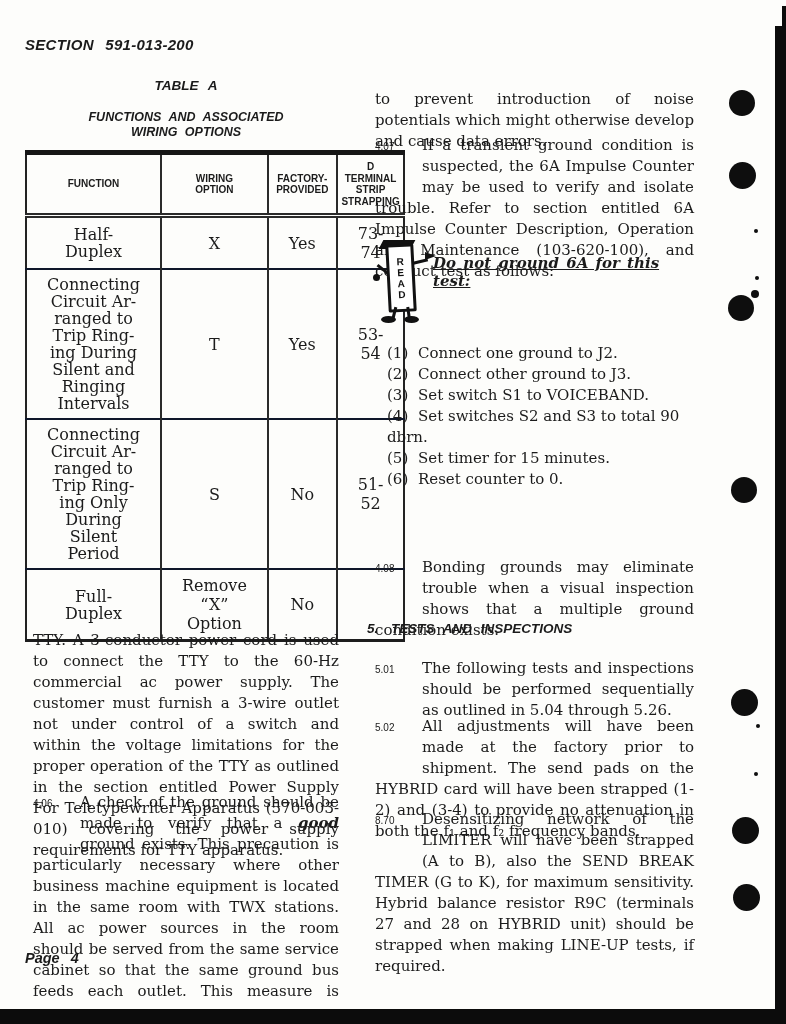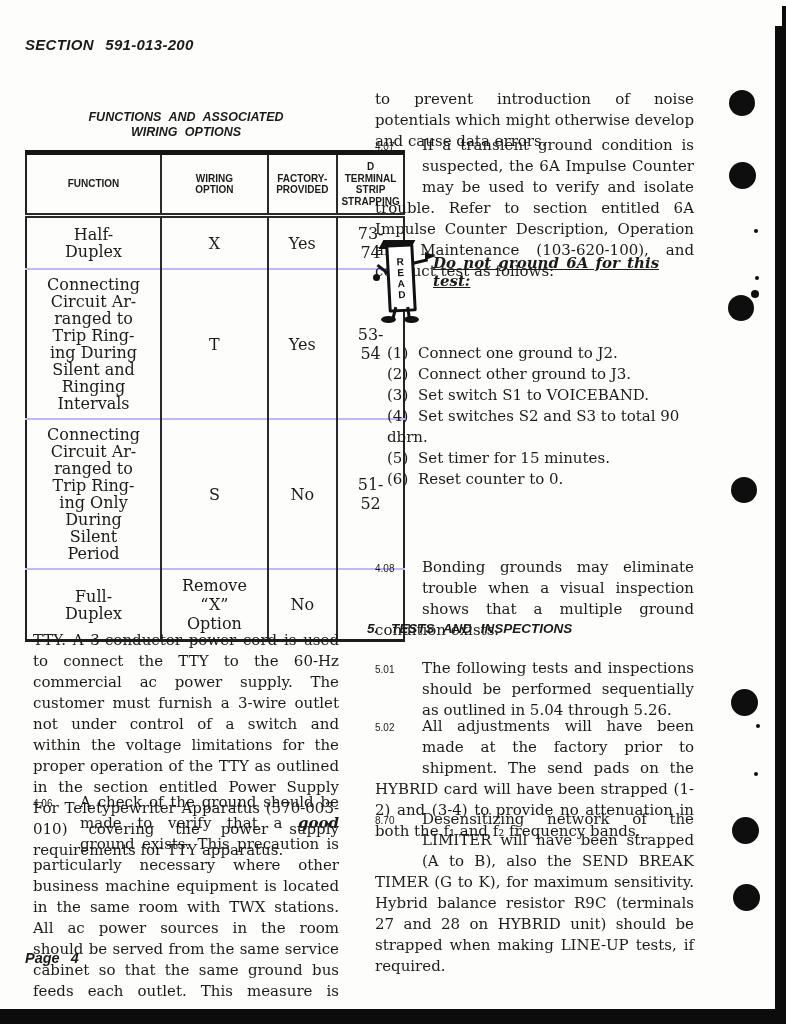--- a/index.html
+++ b/index.html
@@ -38,21 +38,21 @@
   .section-header{position:absolute;left:25px;top:36px;font-size:15px;word-spacing:7px;letter-spacing:.3px;}
   .tbl-title{position:absolute;left:25px;top:78px;width:322px;text-align:center;font-size:13.5px;word-spacing:6px;}
   .tbl-subtitle{position:absolute;left:25px;top:110px;width:322px;text-align:center;font-size:12.5px;
                 line-height:15px;white-space:pre-line;word-spacing:4px;}
   table.wiring{position:absolute;left:25px;top:150px;width:322px;border-collapse:collapse;
                border:2px solid #222;border-top:5px solid #161616;border-bottom:3px solid #1d1d1d;}
   table.wiring th{font-family:"Liberation Sans","DejaVu Sans",sans-serif;font-weight:700;
                font-size:10px;line-height:11.5px;padding:6px 2px;text-align:center;vertical-align:middle;
                white-space:pre-line;border-left:2px solid #2a2a2a;border-bottom:5px double #2a2a2a;}
   table.wiring td{font-size:16px;padding:6px 20px;text-align:center;vertical-align:middle;
-               white-space:pre-line;border-left:2px solid #2a2a2a;border-top:2px solid #c4b5fd;}
+               white-space:pre-line;border-left:2px solid #2a2a2a;border-top:2px solid #0f172a;}
   table.wiring th:first-child,table.wiring td:first-child{border-left:none;}
   td.fn{font-size:15.5px;line-height:17px;text-align:left;padding-left:8px;}
   .col-fn{width:38%;} .col-w{width:21%;} .col-f{width:20%;} .col-s{width:21%;}
   .tty-para{left:25px;top:622px;width:322px;}
   .p406{left:25px;top:784px;width:322px;}
   .footer-label{position:absolute;left:25px;top:950px;font-size:14.5px;word-spacing:7px;}
   
   .cont-para{left:367px;top:81px;width:335px;}
   .p407{left:367px;top:127px;width:335px;}
   .caution{position:absolute;left:367px;top:238px;width:335px;height:96px;}
@@ -85,20 +85,21 @@
   .foot-l{left:10px;top:78px;width:15px;height:7px;background:#111;border-radius:50%;}
   .foot-r{left:33px;top:78px;width:15px;height:7px;background:#111;border-radius:50%;}
 </style>
 </head>
 <body>
 
 <div class="page">
 
   <div class="section-header sans">SECTION 591-013-200</div>
 
+  <div class="tbl-title sans">TABLE A</div>
   <div class="tbl-subtitle sans">FUNCTIONS AND ASSOCIATED
 WIRING OPTIONS</div>
 
   <table class="wiring">
     <colgroup>
         <col class="col-fn">
         <col class="col-w">
         <col class="col-f">
         <col class="col-s">
       </colgroup>

